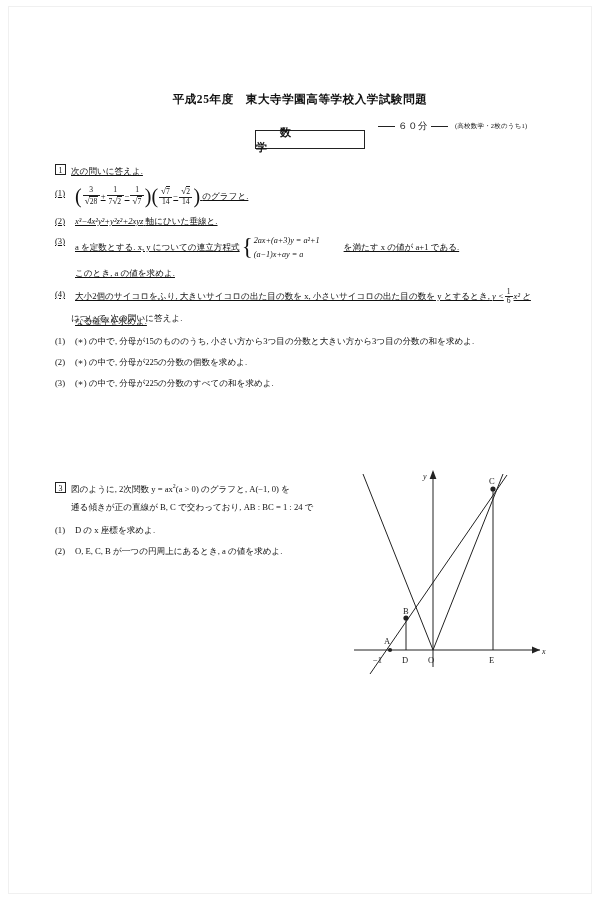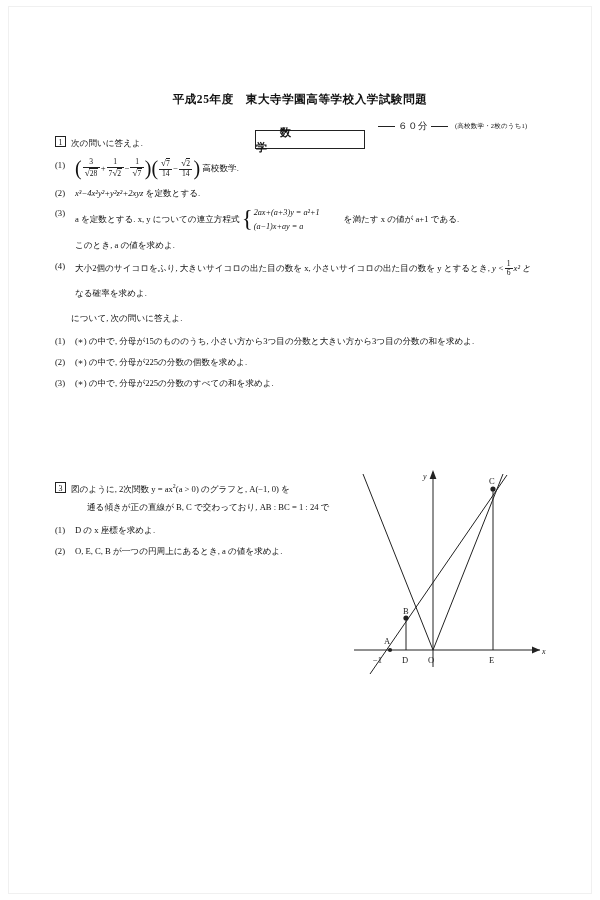--- a/index.html
+++ b/index.html
@@ -164,38 +164,38 @@
   <div class="subject-row">
     <div class="subject-box">数　学</div>
     <div class="time-wrap">
       <span class="rule-seg"></span>
       <span class="time-text">６０分</span>
       <span class="rule-seg"></span>
       <span class="sheet-note">(高校数学・2枚のうち1)</span>
     </div>
   </div>
 
-  <div class="prob" style="left:55px; top:136px; width:500px;">
+  <div class="prob" style="left:55px; top:164px; width:500px;text-decoration:underline;">
     <div>
       <span class="qnum">1</span><span class="lead">次の問いに答えよ.</span>
     </div>
 
     <div class="item" style="margin-top:9px;">
       <span class="item-label">(1)</span>
       <span class="item-body">
         <span class="paren-big">(</span><span class="frac"><span class="num">3</span><span class="den"><span class="sqrt"><span class="rad">√</span><span class="arg">28</span></span></span></span><span>+</span><span class="frac"><span class="num">1</span><span class="den"><span>7</span><span class="sqrt"><span class="rad">√</span><span class="arg">2</span></span></span></span><span>−</span><span class="frac"><span class="num">1</span><span class="den"><span class="sqrt"><span class="rad">√</span><span class="arg">7</span></span></span></span><span class="paren-big">)</span><span class="paren-big">(</span><span class="frac"><span class="num"><span class="sqrt"><span class="rad">√</span><span class="arg">7</span></span></span><span class="den">14</span></span><span>−</span><span class="frac"><span class="num"><span class="sqrt"><span class="rad">√</span><span class="arg">2</span></span></span><span class="den">14</span></span><span class="paren-big">)</span>
-        <span>高校数学.</span>
+        <span>のグラフと.</span>
       </span>
     </div>
 
     <div class="item" style="margin-top:8px;">
       <span class="item-label">(2)</span>
       <span class="item-body">
         <span class="mi">x³−4x²y²+y²z²+2xyz</span>
-        <span>を定数とする.</span>
+        <span>軸にひいた垂線と.</span>
       </span>
     </div>
 
     <div class="item" style="margin-top:7px;">
       <span class="item-label">(3)</span>
       <span class="item-body">
         <span>a を定数とする. x, y についての連立方程式</span><span class="sys">
             <span class="brace">{</span>
             <span class="eqs">
               <span style="display:block" class="mi">2ax+(a+3)y = a²+1</span>
@@ -230,21 +230,21 @@
     <div class="item" style="margin-top:8px;">
       <span class="item-label">(3)</span>
       <span class="item-body">(∗) の中で, 分母が225の分数のすべての和を求めよ.</span>
     </div>
   </div>
 
   <div class="prob" style="left:55px; top:482px; width:300px;">
     <div>
       <span class="qnum">3</span><span class="lead">図のように, 2次関数 y = ax</span><sup>2</sup><span class="lead">(a &gt; 0) のグラフと, A(−1, 0) を</span>
     </div>
-    <div style="margin-top:5px; margin-left:32px;">通る傾きが正の直線が B, C で交わっており, AB : BC = 1 : 24 で</div>
+    <div style="margin-top:5px; margin-left:16px;">通る傾きが正の直線が B, C で交わっており, AB : BC = 1 : 24 で</div>
 
     <div class="item" style="margin-top:10px;">
       <span class="item-label">(1)</span>
       <span class="item-body">D の x 座標を求めよ.</span>
     </div>
     <div class="item" style="margin-top:8px;">
       <span class="item-label">(2)</span>
       <span class="item-body">O, E, C, B が一つの円周上にあるとき, a の値を求めよ.</span>
     </div>
   </div>

